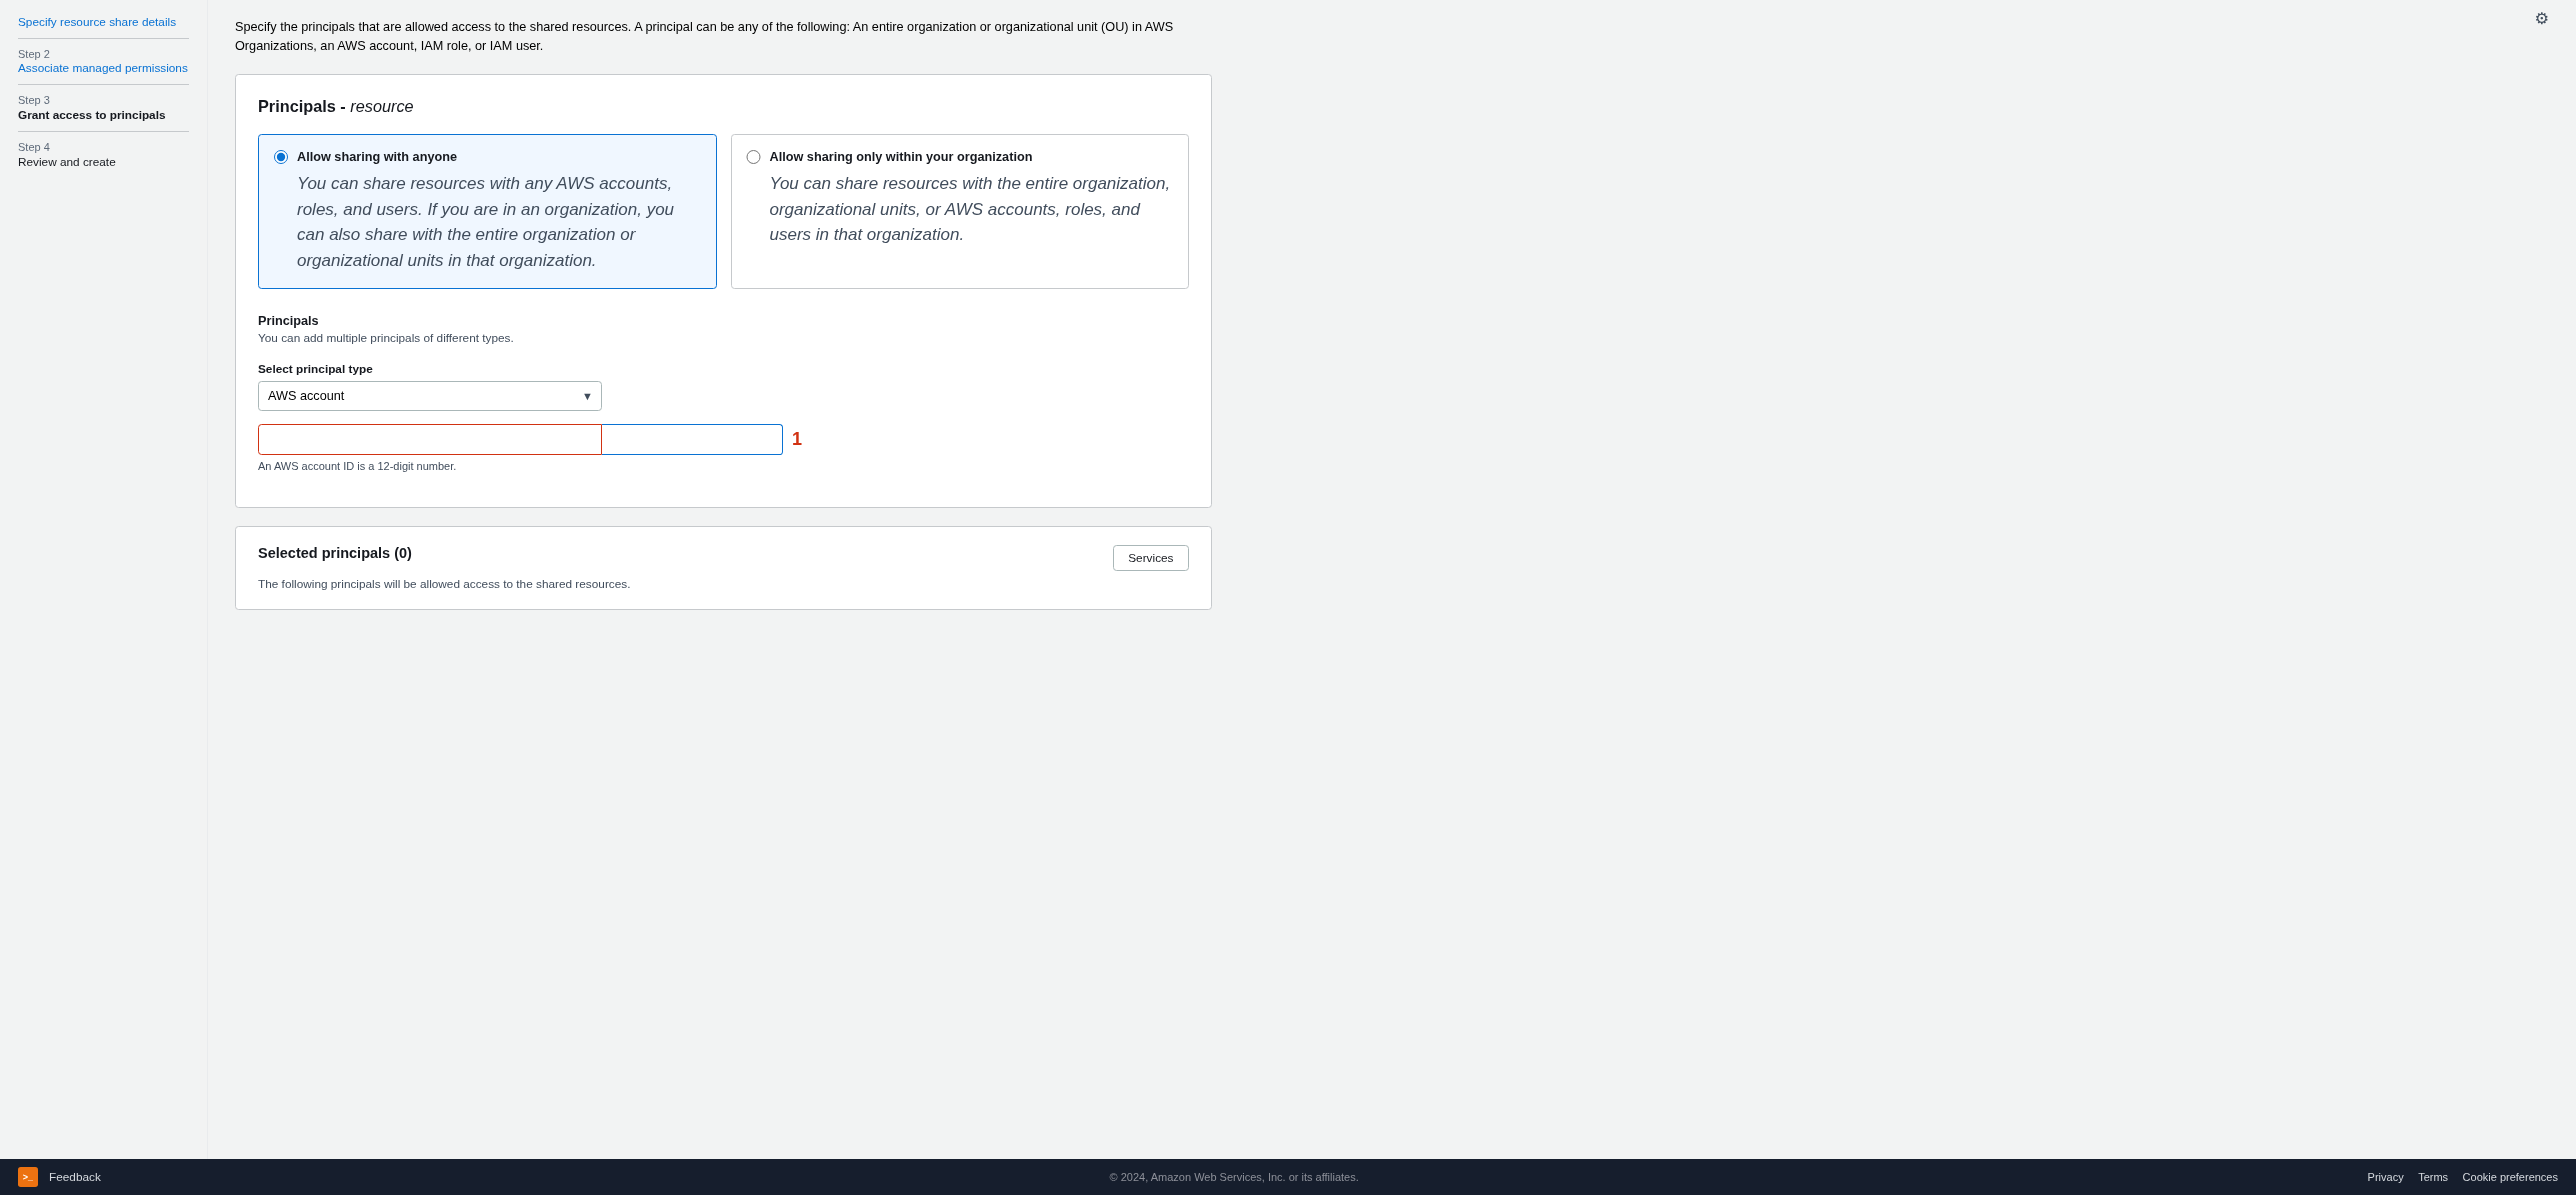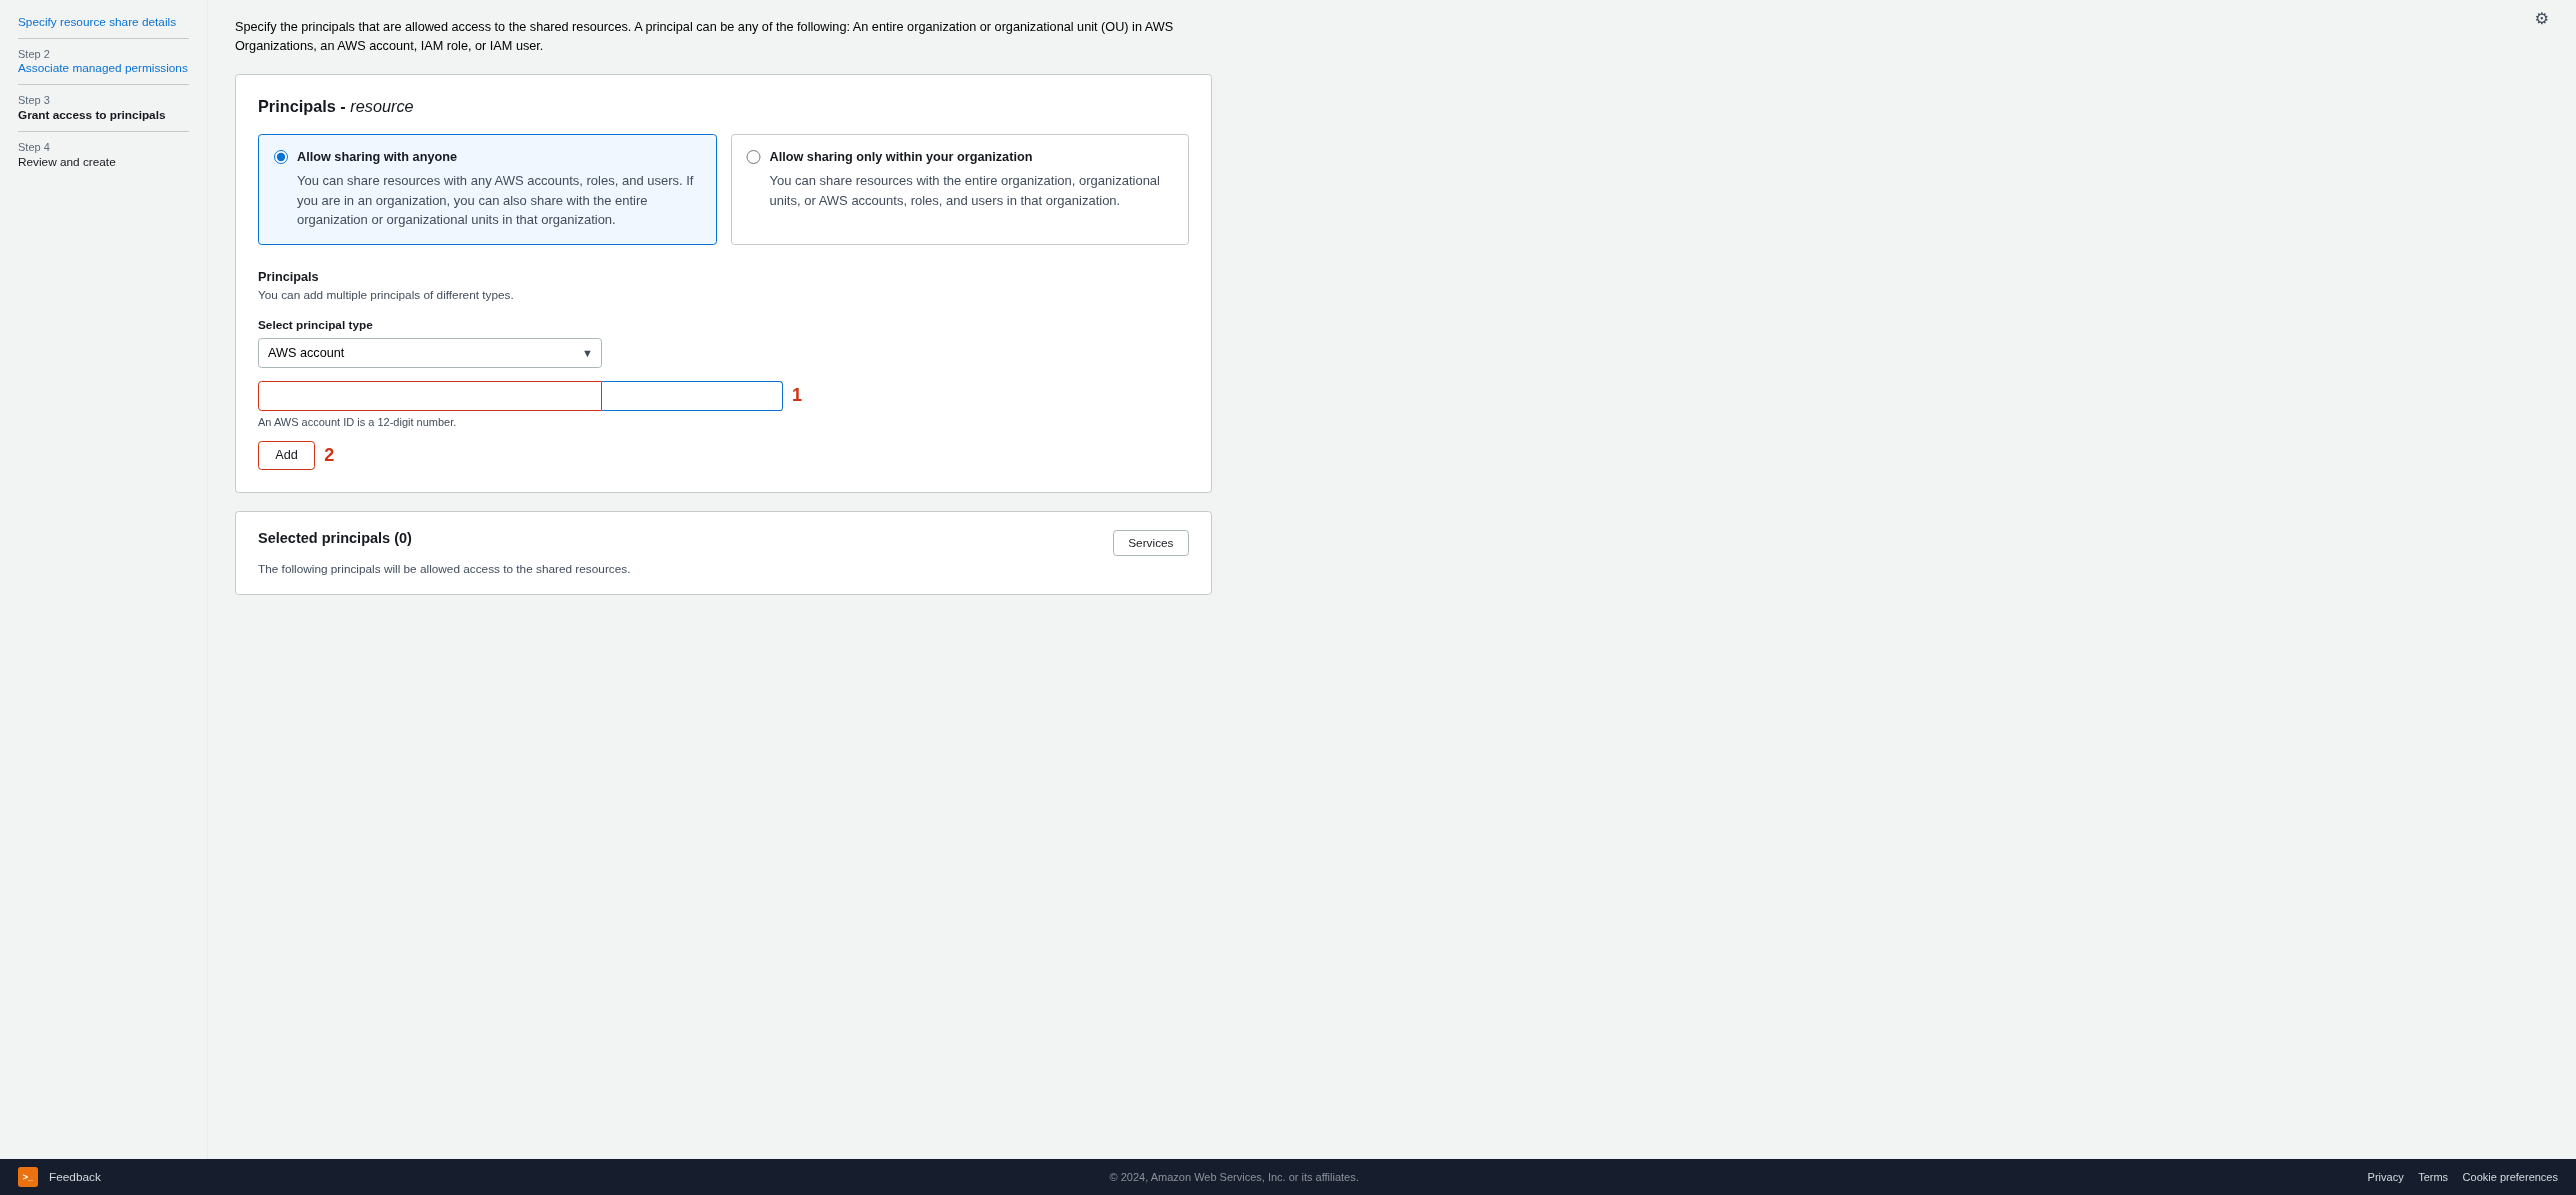--- a/index.html
+++ b/index.html
@@ -131,24 +131,25 @@
       accent-color: #0972d3;
       cursor: pointer;
     }
 
     .radio-card-title {
       font-size: 12.7px;
       font-weight: 700;
     }
 
     .radio-card-desc {
-      font-size: 13px;
+      font-size: 17px;
       color: #414d5c;
       line-height: 1.5;
       padding-left: 23.5px;
+      font-style: italic;
     }
 
     
     .section-label {
       font-size: 12.7px;
       font-weight: 700;
       margin-bottom: 3.6px;
     }
 
     .section-sublabel {
@@ -457,24 +458,20 @@
         </div>
 
         <div class="input-row">
           <input type="text" class="account-input input-highlighted" placeholder="" style="">
           <input type="text" class="account-input-ext" placeholder="" style="">
           <span class="annotation-number">1</span>
         </div>
 
         <div class="input-hint">An AWS account ID is a 12-digit number.</div>
 
-        <div class="add-button-wrapper">
-          <button class="add-button">Add</button>
-          <span class="annotation-number-2">2</span>
-        </div>
       </div>
 
       <div class="selected-panel">
         <div class="selected-panel-header">
           <div class="selected-panel-title">
             <span>Selected principals</span> <span>(0)</span>
           </div>
           <button class="deselect-button">Services</button>
         </div>
         <div class="selected-panel-desc">The following principals will be allowed access to the shared resources.</div>

